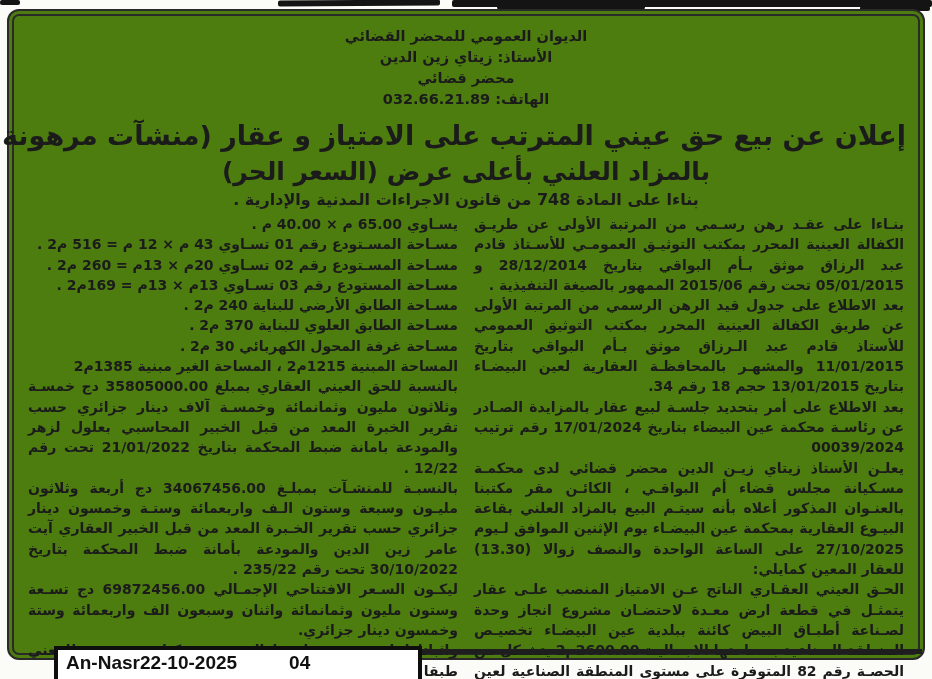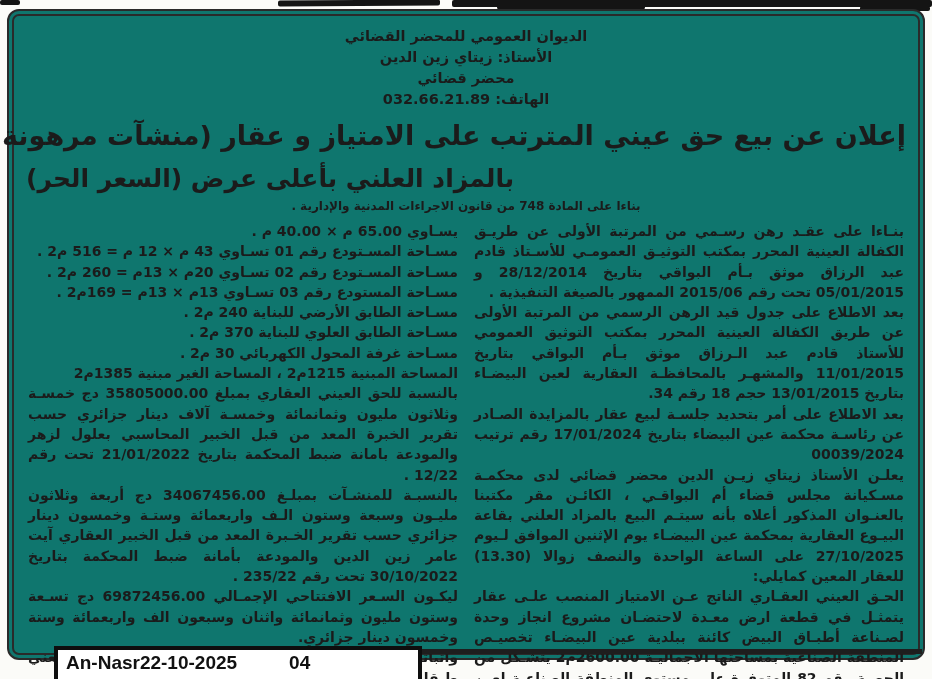--- a/index.html
+++ b/index.html
@@ -14,31 +14,31 @@
   .a1{left:0;top:0;width:20px;height:5px;}
   .a2{left:278px;top:0;width:162px;height:6px;transform:skewY(-.3deg);}
   .a3{left:452px;top:0;width:480px;height:7px;}
   .a4{left:497px;top:3px;width:148px;height:7px;border-radius:3px;}
   .a5{left:860px;top:6px;width:70px;height:5px;}
 
   
   .frame{
     position:absolute;left:7px;top:9px;right:7px;bottom:19px;
     border:7px double #2a2a2a;border-radius:12px;
-    background:#0f766e;
+    background:#4d7c0f;
     box-sizing:border-box;
     padding:6px 12px 0 12px;
   }
 
   .office{ text-align:center; font-weight:bold; font-size:14.5px; line-height:21px; margin-top:4px;}
   .office div{white-space:nowrap;}
 
   .title1{ text-align:center; font-weight:bold; font-size:27px; line-height:36px; margin:8px 0 0 0; white-space:nowrap; letter-spacing:-.5px;}
-  .title2{ text-align:left; font-weight:bold; font-size:25px; line-height:32px; margin:9px 0 0 0; white-space:nowrap;}
-  .basis { text-align:center; font-weight:bold; font-size:12px; line-height:17px; margin:3px 0 4px 0;}
+  .title2{ text-align:center; font-weight:bold; font-size:25px; line-height:32px; margin:2px 0 0 0; white-space:nowrap;}
+  .basis { text-align:center; font-weight:bold; font-size:16px; line-height:17px; margin:3px 0 4px 0;}
 
   .cols{ display:flex; gap:16px; padding:2px 2px 0 2px; }
   .col{ flex:1 1 50%; min-width:0; }
   .col p{
     margin:0; font-size:14px; line-height:20.3px; font-weight:bold;
     text-align:justify;
   }
 
   
   .footerbox{

